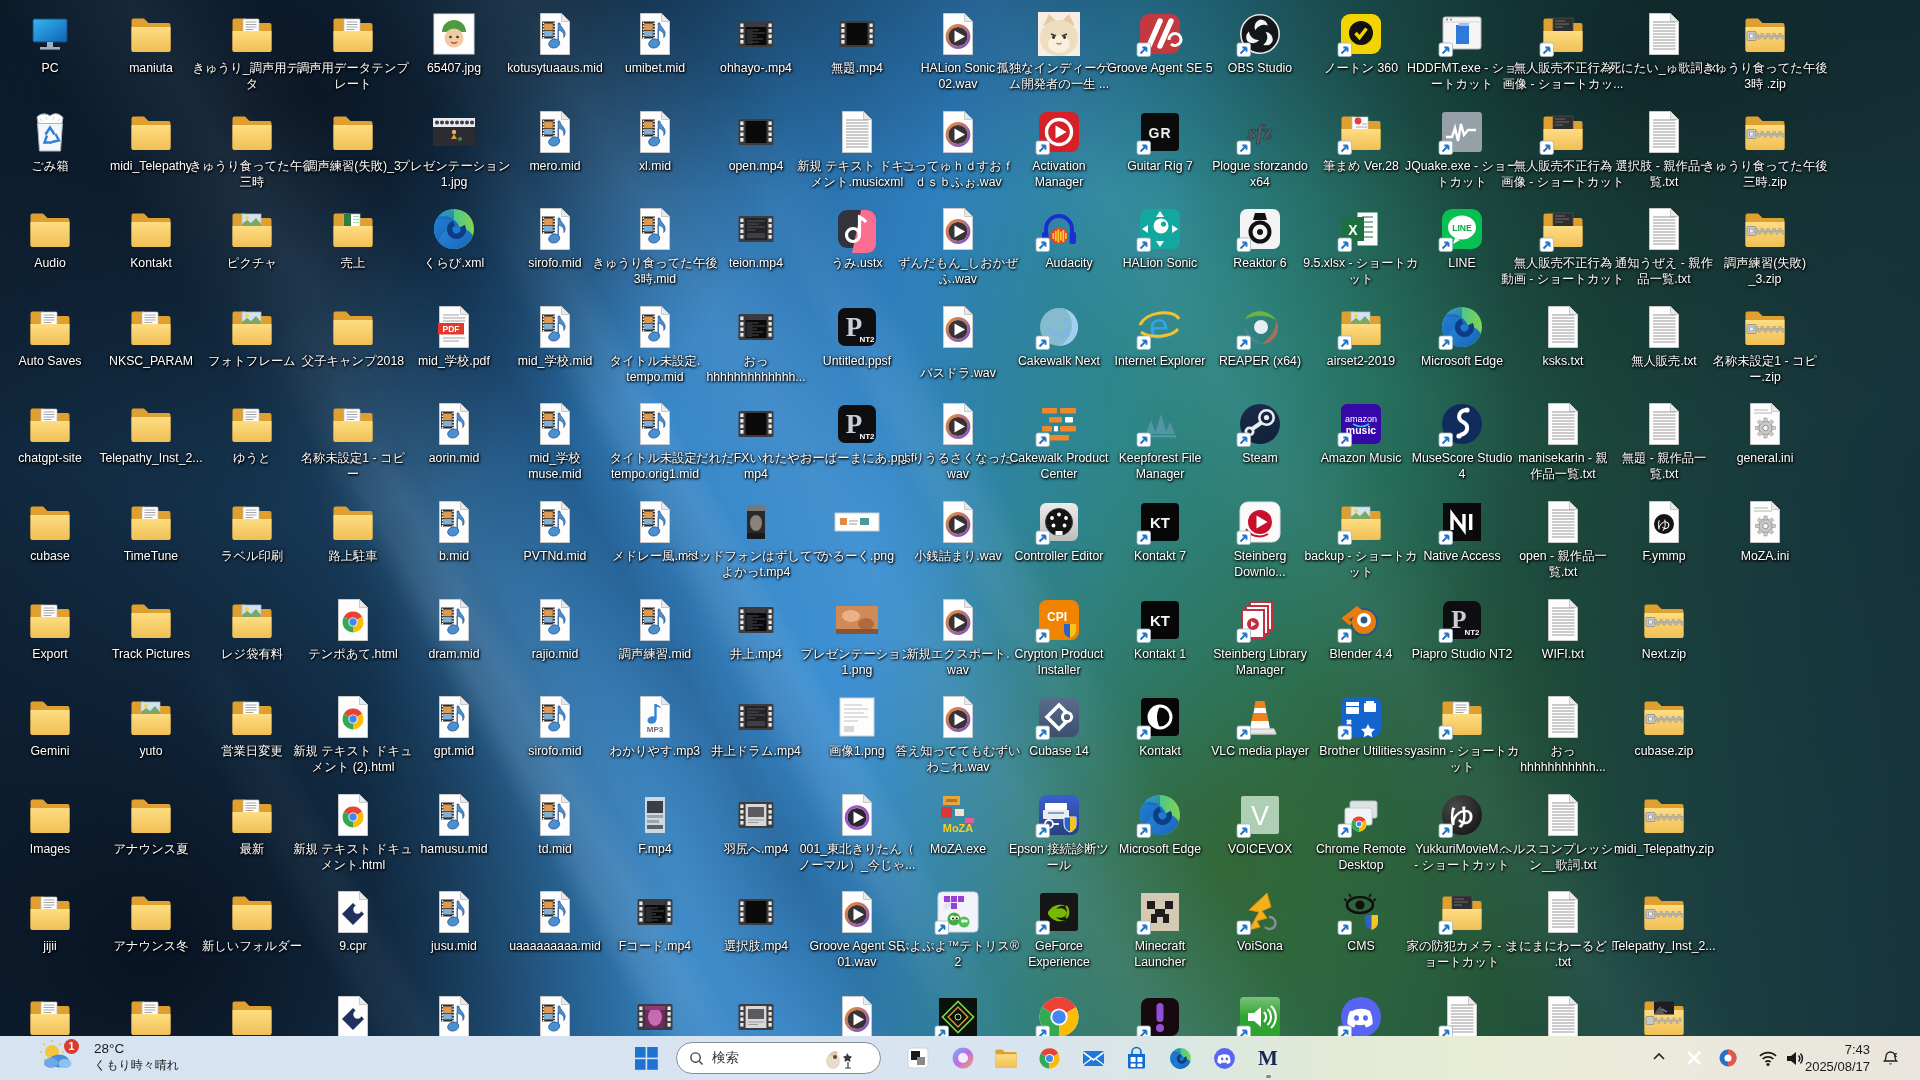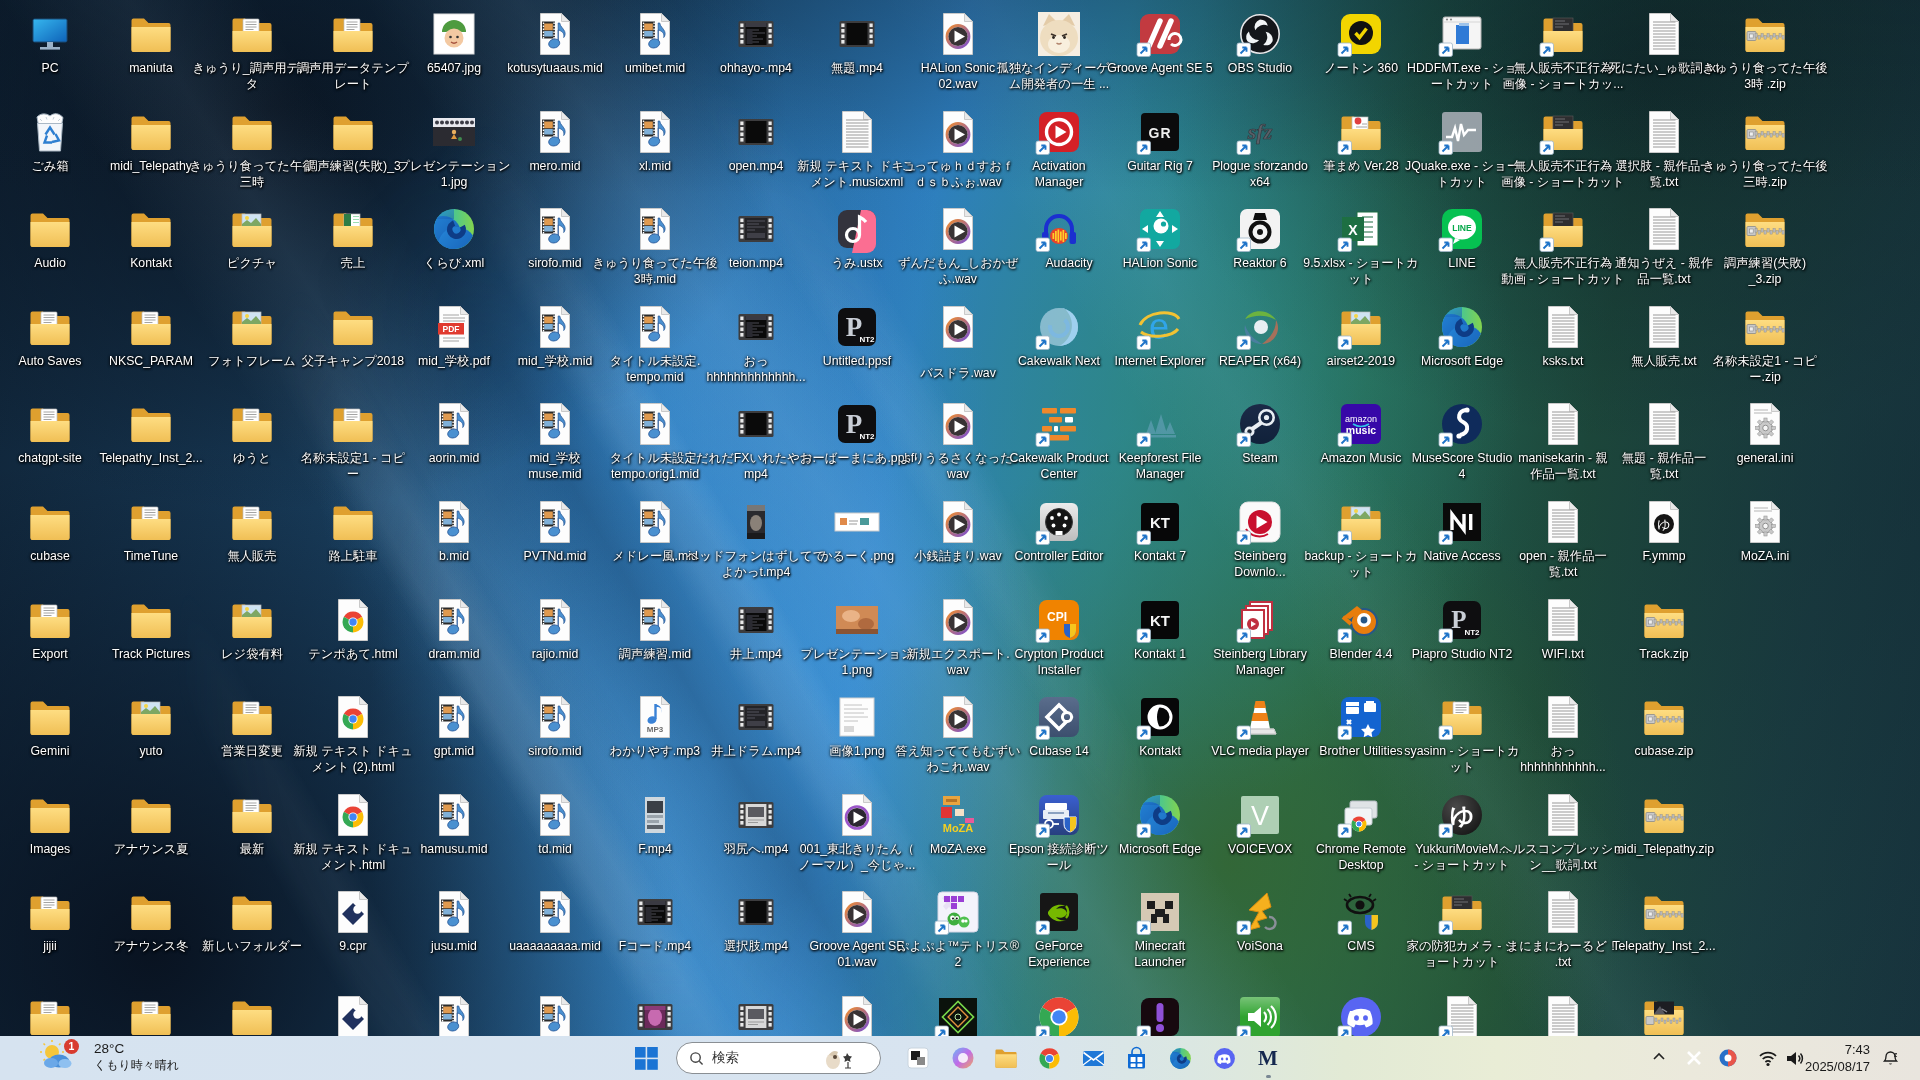--- a/index.html
+++ b/index.html
@@ -1270,21 +1270,21 @@
         <use href="#s-folder"></use>
       </svg></div>
     <div class="lb" style="left:-20px;top:549px">cubase</div>
     <div class="ic" style="left:127px;top:498px"><svg width="48" height="48" viewBox="0 0 48 48">
         <use href="#s-folderd"></use>
       </svg></div>
     <div class="lb" style="left:81px;top:549px">TimeTune</div>
     <div class="ic" style="left:228px;top:498px"><svg width="48" height="48" viewBox="0 0 48 48">
         <use href="#s-folderd"></use>
       </svg></div>
-    <div class="lb" style="left:182px;top:549px">無人販売</div>
+    <div class="lb" style="left:182px;top:549px">ラベル印刷</div>
     <div class="ic" style="left:329px;top:498px"><svg width="48" height="48" viewBox="0 0 48 48">
         <use href="#s-folder"></use>
       </svg></div>
     <div class="lb" style="left:283px;top:549px">路上駐車</div>
     <div class="ic" style="left:430px;top:498px"><svg width="48" height="48" viewBox="0 0 48 48">
         <use href="#s-mid"></use>
       </svg></div>
     <div class="lb" style="left:384px;top:549px">b.mid</div>
     <div class="ic" style="left:531px;top:498px"><svg width="48" height="48" viewBox="0 0 48 48">
         <use href="#s-mid"></use>
@@ -1438,21 +1438,21 @@
         </g>
       </svg></div>
     <div class="lb" style="left:1392px;top:647px">Piapro Studio NT2</div>
     <div class="ic" style="left:1539px;top:596px"><svg width="48" height="48" viewBox="0 0 48 48">
         <use href="#s-txt"></use>
       </svg></div>
     <div class="lb" style="left:1493px;top:647px">WIFI.txt</div>
     <div class="ic" style="left:1640px;top:596px"><svg width="48" height="48" viewBox="0 0 48 48">
         <use href="#s-folderz"></use>
       </svg></div>
-    <div class="lb" style="left:1594px;top:647px">Track.zip</div>
+    <div class="lb" style="left:1594px;top:647px">Next.zip</div>
     <div class="ic" style="left:26px;top:693px"><svg width="48" height="48" viewBox="0 0 48 48">
         <use href="#s-folder"></use>
       </svg></div>
     <div class="lb" style="left:-20px;top:744px">Gemini</div>
     <div class="ic" style="left:127px;top:693px"><svg width="48" height="48" viewBox="0 0 48 48">
         <use href="#s-folderi"></use>
       </svg></div>
     <div class="lb" style="left:81px;top:744px">yuto</div>
     <div class="ic" style="left:228px;top:693px"><svg width="48" height="48" viewBox="0 0 48 48">
         <use href="#s-folderd"></use>

